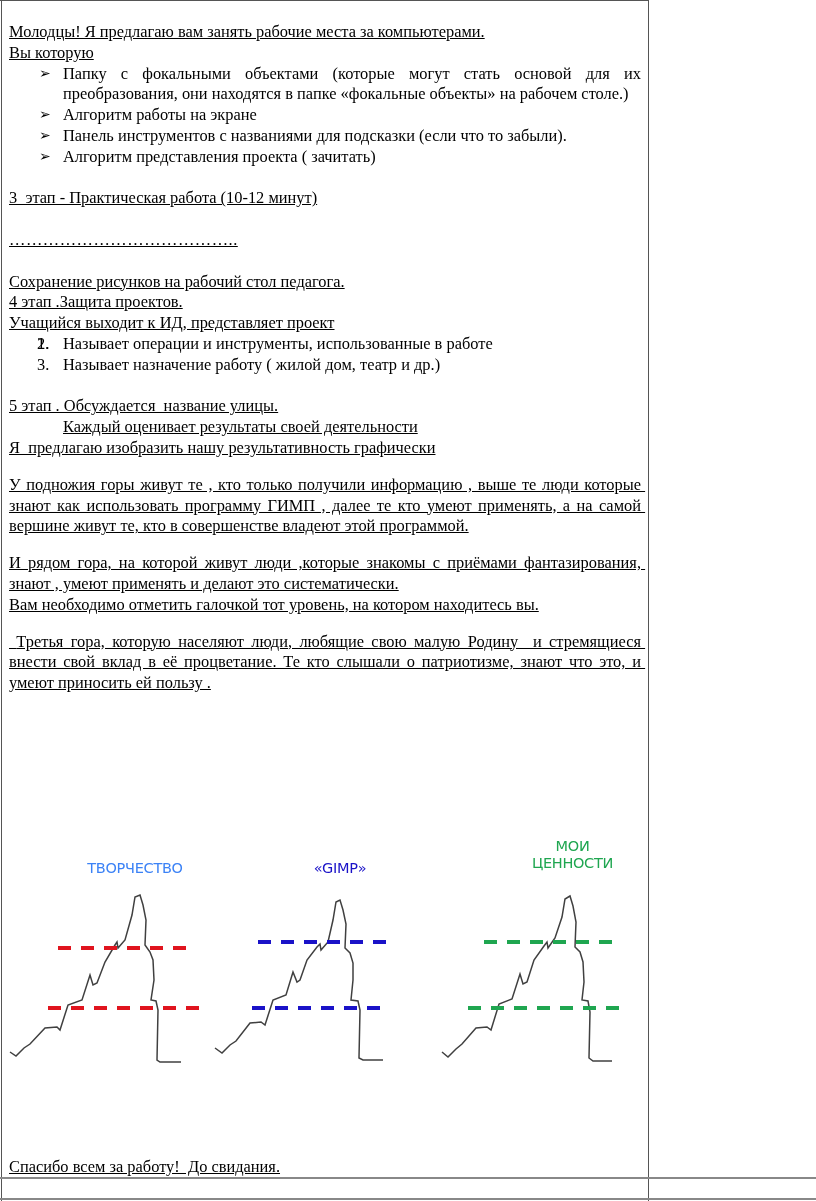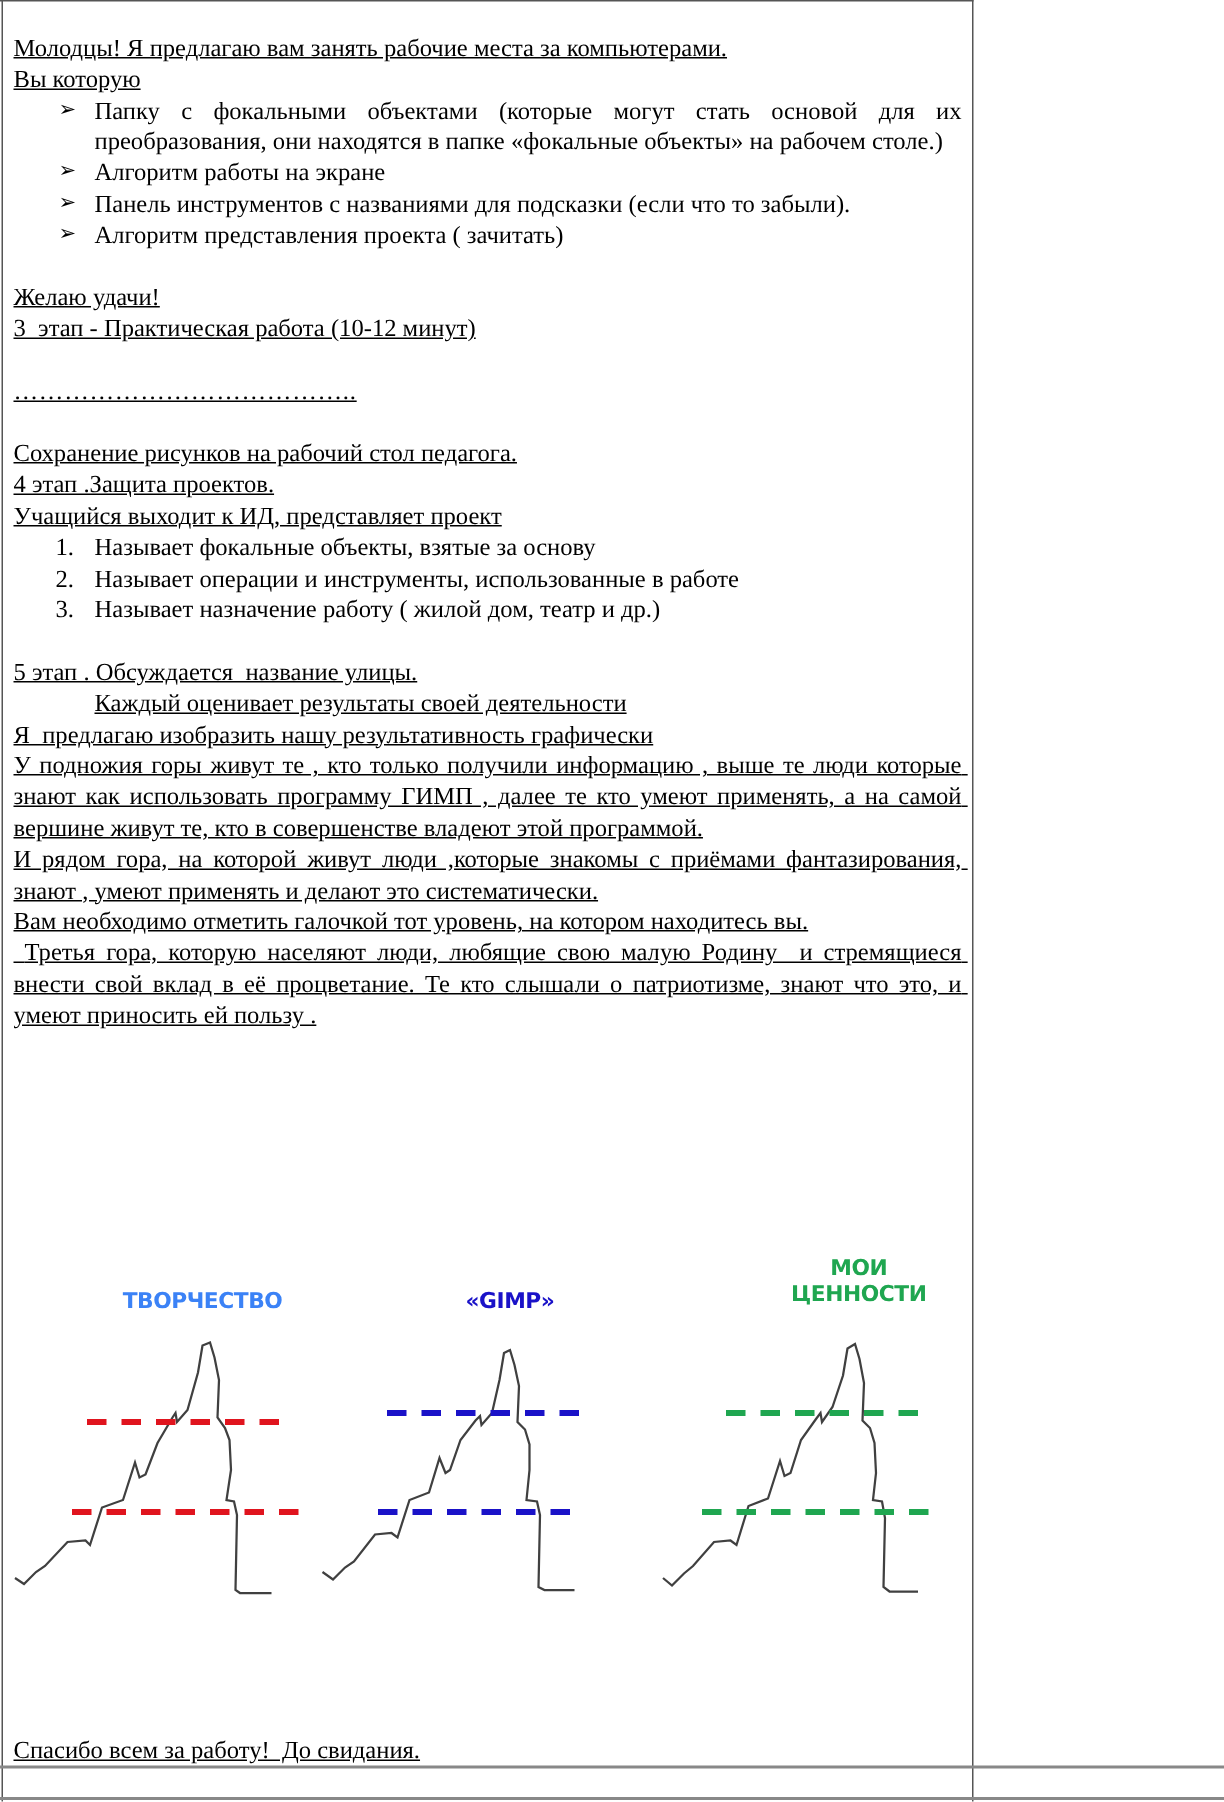--- a/index.html
+++ b/index.html
@@ -6,38 +6,38 @@
   body { width: 816px; height: 1201px; position: relative; overflow: hidden;
          font-family: "Liberation Serif", "DejaVu Serif", serif; color: #000; }
   .border-top { position: absolute; left: 0; top: 0; width: 649px; height: 0; border-top: 1.5px solid #555; }
   .border-left { position: absolute; left: 1px; top: 0; width: 0; height: 1201px; border-left: 1.5px solid #555; }
   .divider-v { position: absolute; left: 648px; top: 0; width: 0; height: 1201px; border-left: 1.5px solid #555; }
   .hline-1 { position: absolute; left: 0; top: 1177px; width: 816px; height: 0; border-top: 2px solid #888; }
   .hline-2 { position: absolute; left: 0; top: 1198px; width: 816px; height: 0; border-top: 2px solid #888; }
 
   .content { position: absolute; left: 9px; top: 22px; width: 632px; font-size: 16.4px; line-height: 20.8px; }
   .p { margin: 0; white-space: pre-wrap; text-decoration: underline; }
-  .justify { text-align: justify; text-align-last: left; }
+  .justify { text-align: justify; text-align-last: left; margin-top: 16px; }
   .blank { height: 20.8px; }
   .italic { font-style: italic; }
   .indent-center { padding-left: 54px; }
 
   ul.bullets { list-style: none; margin: 0; padding: 0 0 0 54px; }
   ul.bullets li { position: relative; text-align: justify; text-align-last: left; }
   ul.bullets li .bullet-icon { position: absolute; left: -24px; top: 0; font-size: 14px; }
 
   ol.numbered { list-style: none; margin: 0; padding: 0 0 0 54px; }
   ol.numbered li { position: relative; }
   ol.numbered li .num { position: absolute; left: -26px; top: 0; }
 
   .dots { letter-spacing: 0.5px; }
 
   .diagram-wrap { position: absolute; left: 0; top: 820px; width: 648px; height: 250px; }
   .mountain-label { position: absolute; font-family: "DejaVu Sans", "Liberation Sans", sans-serif;
-                    font-weight: bold; font-size: 14.5px; line-height: 17px; text-align: center; letter-spacing: -0.3px; }
+                    font-weight: normal; font-size: 14.5px; line-height: 17px; text-align: center; letter-spacing: -0.3px; }
 
   .footer-text { position: absolute; left: 9px; top: 1157px; font-size: 16.4px; line-height: 20.8px; }
 </style>
 </head>
 <body>
 
 <div class="border-top"></div>
 <div class="border-left"></div>
 <div class="divider-v"></div>
 <div class="hline-1"></div>
@@ -48,31 +48,30 @@
   <p class="p">Вы которую</p>
 
   <ul class="bullets">
     <li><span class="bullet-icon">➢</span><span>Папку с фокальными объектами (которые  могут стать основой для их преобразования, они находятся в папке «фокальные объекты» на рабочем столе.)</span></li>
     <li><span class="bullet-icon">➢</span><span>Алгоритм работы на экране</span></li>
     <li><span class="bullet-icon">➢</span><span>Панель инструментов с названиями для подсказки (если что то забыли).</span></li>
     <li><span class="bullet-icon">➢</span><span>Алгоритм представления проекта ( зачитать)</span></li>
   </ul>
 
   <div class="blank"></div>
-  <p class="p">Желаю удачи!</p>
   <p class="p">3  этап - Практическая работа (10-12 минут)</p>
   <div class="blank"></div>
   <p class="p dots">…………………………………..</p>
   <div class="blank"></div>
   <p class="p">Сохранение рисунков на рабочий стол педагога.</p>
   <p class="p">4 этап .Защита проектов.</p>
   <p class="p">Учащийся выходит к ИД, представляет проект</p>
 
   <ol class="numbered">
-    <li><span class="num">1.</span><span>Называет фокальные объекты, взятые за основу</span></li>
+    <li><span class="num">1.</span></li>
     <li><span class="num">2.</span><span>Называет операции и инструменты, использованные в работе</span></li>
     <li><span class="num">3.</span><span>Называет назначение работу ( жилой дом, театр и др.)</span></li>
   </ol>
 
   <div class="blank"></div>
   <p class="p">5 этап . Обсуждается  название улицы.</p>
   <p class="p indent-center">Каждый оценивает результаты своей деятельности</p>
   <p class="p">Я  предлагаю изобразить нашу результативность графически</p>
   <p class="p justify">У подножия горы живут те , кто только получили информацию , выше те люди которые знают как использовать программу ГИМП , далее те кто умеют применять, а на самой вершине живут те, кто в совершенстве владеют этой программой.</p>
   <p class="p justify">И рядом гора, на которой живут люди ,которые знакомы с приёмами фантазирования, знают , умеют применять и делают это систематически.</p>

